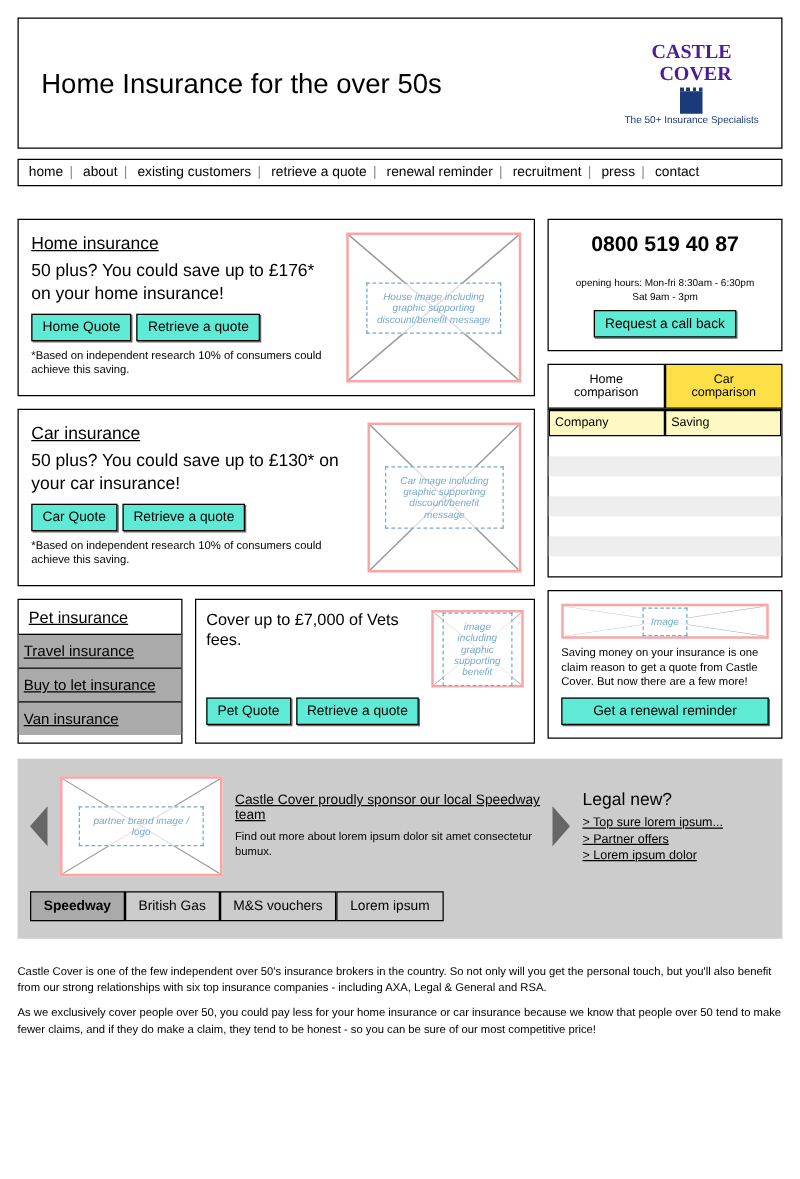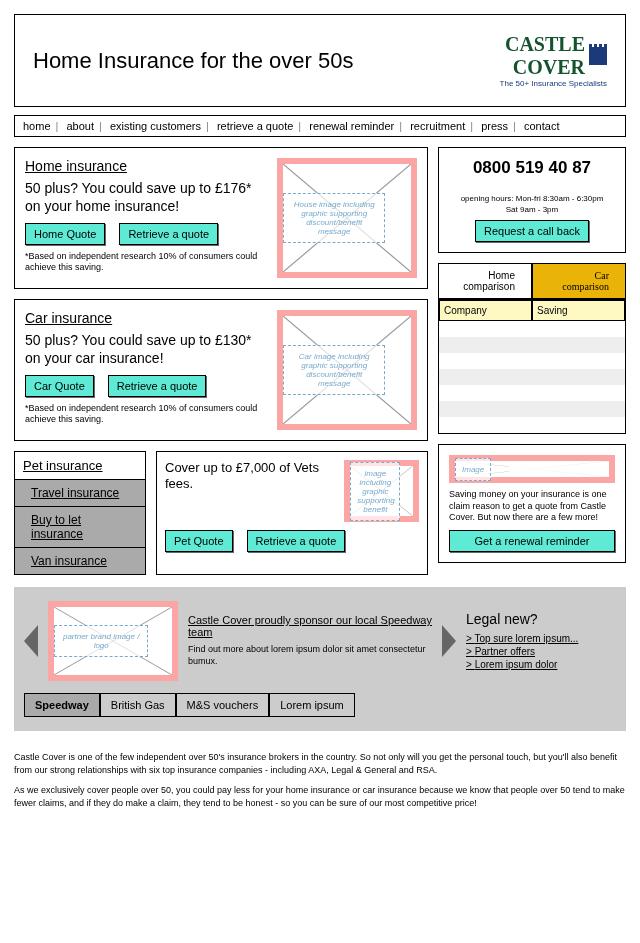--- a/index.html
+++ b/index.html
@@ -1,58 +1,58 @@
 <!DOCTYPE html>
 <html><head>
 <meta charset="utf-8">
 <style>
 * { box-sizing: border-box; margin: 0; padding: 0; }
 body { font-family: Arial, Helvetica, sans-serif; font-size: 11px; background: #fff; color: #000; }
 .page { width: 640px; margin: 0 auto; padding: 14px; }
 .header { border: 1px solid #000; padding: 18px 18px 18px 18px; display: flex; justify-content: space-between; align-items: center; margin-bottom: 8px; }
 .header-title { font-size: 22px; font-weight: normal; }
 .logo { text-align: right; }
-.logo-main { color: #14532d; font-family: Georgia, serif; font-weight: bold; font-size: 20px; display: flex; align-items: center; gap: 4px; justify-content: flex-end; }
+.logo-main { color: #4c1d95; font-family: Georgia, serif; font-weight: bold; font-size: 16px; display: flex; align-items: center; gap: 4px; justify-content: flex-end; flex-direction: column; }
 .logo-castle { width: 18px; height: 18px; background: #1a3a7a; position: relative; }
 .logo-castle::before { content: ""; position: absolute; top: -3px; left: 0; right: 0; height: 3px; background: repeating-linear-gradient(90deg, #1a3a7a 0 3px, transparent 3px 5px); }
 .logo-tag { color: #1a3a7a; font-size: 8px; }
-.nav { border: 1px solid #000; padding: 4px 8px; margin-bottom: 10px; font-size: 11px; }
+.nav { border: 1px solid #000; padding: 4px 8px; margin-bottom: 26px; font-size: 11px; }
 .nav span { cursor: pointer; }
 .sep { margin: 0 5px; color: #888; }
 .cols { display: flex; gap: 10px; }
 .left { flex: 1; display: flex; flex-direction: column; gap: 10px; }
 .right { width: 188px; display: flex; flex-direction: column; gap: 10px; }
 .panel { border: 1px solid #000; padding: 10px; }
 .panel-title { font-size: 14px; text-decoration: underline; margin-bottom: 6px; display: inline-block; }
 .promo { display: flex; gap: 10px; }
 .promo-text { flex: 1; }
 .promo-headline { font-size: 14px; margin-bottom: 8px; line-height: 1.25; }
 .btn { background: #5eead4; border: 1px solid #000; padding: 4px 8px; font-size: 11px; cursor: pointer; box-shadow: 1px 1px 0 #666; }
-.btn-row { display: flex; gap: 14px; margin-bottom: 6px; }
+.btn-row { display: flex; gap: 4px; margin-bottom: 6px; }
 .disclaimer { font-size: 9px; margin-top: 6px; line-height: 1.2; }
-.placeholder { border: 6px solid #fca5a5; position: relative; display: flex; align-items: center; justify-content: flex-start; }
+.placeholder { border: 2px solid #fca5a5; position: relative; display: flex; align-items: center; justify-content: center; }
 .placeholder svg { position: absolute; inset: 0; width: 100%; height: 100%; }
 .placeholder-inner { border: 1px dashed #7ac; color: #7ac; font-style: italic; font-size: 8px; padding: 6px; text-align: center; position: relative; z-index: 1; background: rgba(255,255,255,0.7); max-width: 80%; }
 .phone-panel { text-align: center; }
 .phone-num { font-size: 17px; font-weight: bold; margin-bottom: 2px; }
 .phone-hours { font-size: 8px; margin-bottom: 2px; margin-top: 16px; }
 .phone-hours2 { font-size: 8px; margin-bottom: 6px; }
 .comp-tabs { display: flex; }
-.comp-tab { flex: 1; border: 1px solid #000; padding: 6px 16px; font-size: 10px; text-align: right; cursor: pointer; }
-.comp-tab.inactive { background: #eab308; font-family: Liberation Serif, serif; }
+.comp-tab { flex: 1; border: 1px solid #000; padding: 6px 16px; font-size: 10px; text-align: center; cursor: pointer; }
+.comp-tab.inactive { background: #fde047; }
 .comp-table { border: 1px solid #000; }
 .comp-header { display: flex; }
 .comp-header > div { flex: 1; background: #fef9c3; border: 1px solid #000; padding: 4px; font-size: 10px; }
 .comp-row { display: flex; height: 16px; }
 .comp-row.odd { background: #eee; }
 .comp-row > div { flex: 1; }
 .multi-panel { display: flex; gap: 10px; padding: 0; border: none; }
 .ins-list { width: 132px; border: 1px solid #000; }
 .ins-list-title { padding: 6px 8px; font-size: 13px; text-decoration: underline; }
-.ins-item { background: #aaa; border-top: 1px solid #000; padding: 6px 16px; font-size: 12px; text-decoration: underline; cursor: pointer; }
+.ins-item { background: #aaa; border-top: 1px solid #000; padding: 6px 4px; font-size: 12px; text-decoration: underline; cursor: pointer; }
 .pet-box { flex: 1; border: 1px solid #000; padding: 8px; }
 .pet-row { display: flex; gap: 8px; margin-bottom: 8px; }
 .pet-text { font-size: 13px; line-height: 1.2; }
 .reminder-panel .rm-text { font-size: 9px; line-height: 1.3; margin: 6px 0; }
 .footer-band { background: #ccc; margin-top: 12px; padding: 14px 10px; }
 .sponsor-row { display: flex; align-items: center; gap: 10px; margin-bottom: 12px; }
 .arrow { width: 0; height: 0; cursor: pointer; }
 .arrow-left { border-top: 16px solid transparent; border-bottom: 16px solid transparent; border-right: 14px solid #666; }
 .arrow-right { border-top: 16px solid transparent; border-bottom: 16px solid transparent; border-left: 14px solid #666; }
 .sponsor-img { width: 130px; height: 80px; background: #fff; }
@@ -126,21 +126,21 @@
         <div class="promo">
           <div class="promo-text">
             <div class="panel-title">Car insurance</div>
             <div class="promo-headline">50 plus? You could save up to £130* on your car insurance!</div>
             <div class="btn-row">
               <button class="btn">Car Quote</button>
               <button class="btn">Retrieve a quote</button>
             </div>
             <div class="disclaimer">*Based on independent research 10% of consumers could achieve this saving.</div>
           </div>
-          <div class="placeholder" style="width:140px;height:120px">
+          <div class="placeholder" style="width:123px;height:120px">
             <svg viewBox="0 0 100 100" preserveAspectRatio="none">
                 <line x1="0" y1="0" x2="100" y2="100" stroke="#999" stroke-width="1"></line>
                 <line x1="100" y1="0" x2="0" y2="100" stroke="#999" stroke-width="1"></line>
               </svg>
             <div class="placeholder-inner">Car image including graphic supporting discount/benefit message</div>
           </div>
         </div>
       </div>
 
       <div class="multi-panel">

